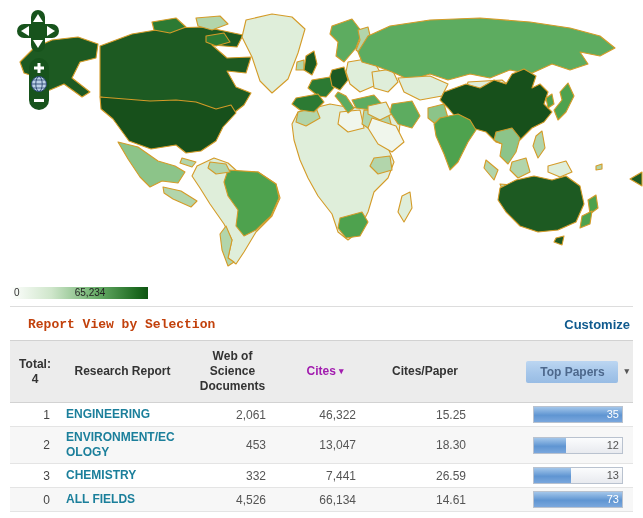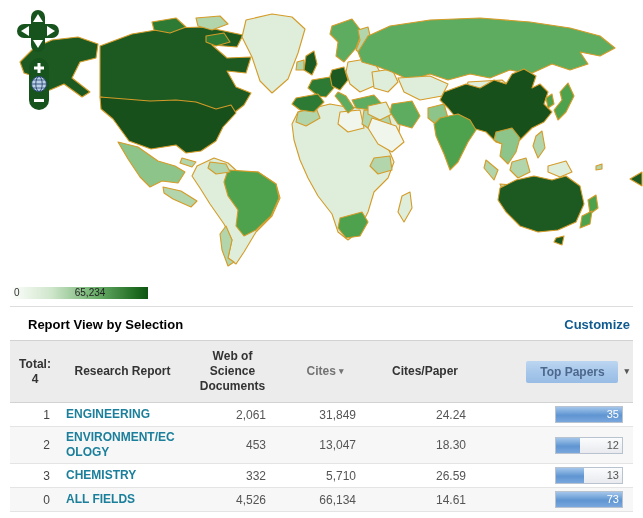--- a/index.html
+++ b/index.html
@@ -19,44 +19,44 @@
     background:linear-gradient(90deg,#ffffff 0%,#cfe6cb 30%,#6cb06c 62%,#1d6a20 92%,#0e5412 100%); }
   .legend-min { position:absolute; left:4px; top:0; font-size:10px; color:#333; line-height:12px; }
   .legend-max { position:absolute; left:58%; top:0; transform:translateX(-50%);
     font-size:10px; color:#222; line-height:12px; }
 
   .rule { margin:7px 10px 0 10px; border-bottom:1px solid #ddd; }
 
   
   .report-head { display:flex; justify-content:space-between; align-items:center;
     margin:10px 10px 0 10px; padding:0 3px 0 18px; }
-  .report-title { font-size:13px; font-weight:bold; color:#000000; }
+  .report-title { font-size:13px; font-weight:bold; color:#c2410c;font-family:Liberation Mono, monospace; }
   .customize { font-size:13px; font-weight:bold; color:#0f5a8e; text-decoration:none; cursor:pointer; }
 
   
   table { width:623px; margin:8px 10px 0 10px; border-collapse:collapse; table-layout:fixed; font-size:12px; }
   col.c-rank{width:50px;} col.c-field{width:125px;} col.c-docs{width:95px;}
   col.c-cites{width:90px;} col.c-cpp{width:110px;} col.c-top{width:153px;}
   thead td { background:#ececec; border-top:1px solid #d2d2d2; border-bottom:1px solid #d2d2d2;
     font-weight:bold; color:#333; text-align:center; padding:4px 2px; height:33px; vertical-align:middle; line-height:1.25; }
-  .cites-sort { color:#737373; cursor:pointer; white-space:nowrap; }
+  .cites-sort { color:#a21caf; cursor:pointer; white-space:nowrap; }
   .cites-sort .tri { display:inline-block; margin-left:3px; font-size:9px; vertical-align:1px; }
   .tp-wrap { display:flex; align-items:center; justify-content:flex-end; gap:6px; padding-right:2px; }
   .tp-btn { width:92px; height:22px; border-radius:2px; cursor:pointer;
     background:linear-gradient(180deg,#bcd6f1 0%,#a5c6ea 55%,#98bce4 100%);
     color:#4d688c; font-weight:bold; font-size:12px; line-height:22px; text-align:center; }
   .tp-tri { font-size:9px; color:#555; cursor:pointer; }
   tbody td { border-bottom:1px solid #e4e4e4; color:#555; padding:3px 6px; vertical-align:middle; }
   tbody tr.alt td { background:#f7f7f7; }
   td.rank { text-align:right; padding-right:10px; color:#444; }
   td.field { font-weight:bold;margin-top:48px; }
   td.field span { color:#1b7f9b; cursor:pointer; word-break:break-all; display:inline-block; max-width:112px; line-height:1.25; }
   td.num { text-align:right; padding-right:14px; }
   td.bar-cell { padding:3px 10px 3px 2px; }
-  .bar-track { position:relative; margin-left:auto; width:68px; height:17px;
+  .bar-track { position:relative; margin-left:auto; width:90px; height:17px;
     border:1px solid #b9c2cf; background:linear-gradient(180deg,#fbfcfd,#e8eaef); }
   .bar-fill { position:absolute; left:0; top:0; bottom:0;
     background:linear-gradient(180deg,#a3c6ea 0%,#5f95d2 55%,#7aa7dd 100%); }
   .bar-val { position:absolute; right:3px; top:0; line-height:15px; font-size:11px; color:#555; }
   .bar-track.full .bar-val { color:#fff; }
 </style>
 </head>
 <body>
 
 <div class="map-wrap">
@@ -193,22 +193,22 @@
           <span class="tp-tri">▾</span>
         </div>
       </td>
     </tr>
   </thead>
   <tbody>
     <tr>
       <td class="rank">1</td>
       <td class="field"><span>ENGINEERING</span></td>
       <td class="num">2,061</td>
-      <td class="num">31,849</td>
-      <td class="num">24.24</td>
+      <td class="num">46,322</td>
+      <td class="num">15.25</td>
       <td class="bar-cell">
         <div class="bar-track full">
           <div class="bar-fill" style="width: 100%;"></div>
             <span class="bar-val">35</span>
         </div>
       </td>
     </tr>
     <tr class="alt">
       <td class="rank">2</td>
       <td class="field"><span>ENVIRONMENT/ECOLOGY</span></td>
@@ -219,21 +219,21 @@
         <div class="bar-track">
           <div class="bar-fill" style="width: 36%;"></div>
             <span class="bar-val">12</span>
         </div>
       </td>
     </tr>
     <tr>
       <td class="rank">3</td>
       <td class="field"><span>CHEMISTRY</span></td>
       <td class="num">332</td>
-      <td class="num">5,710</td>
+      <td class="num">7,441</td>
       <td class="num">26.59</td>
       <td class="bar-cell">
         <div class="bar-track">
           <div class="bar-fill" style="width: 42%;"></div>
             <span class="bar-val">13</span>
         </div>
       </td>
     </tr>
     <tr class="alt">
       <td class="rank">0</td>

